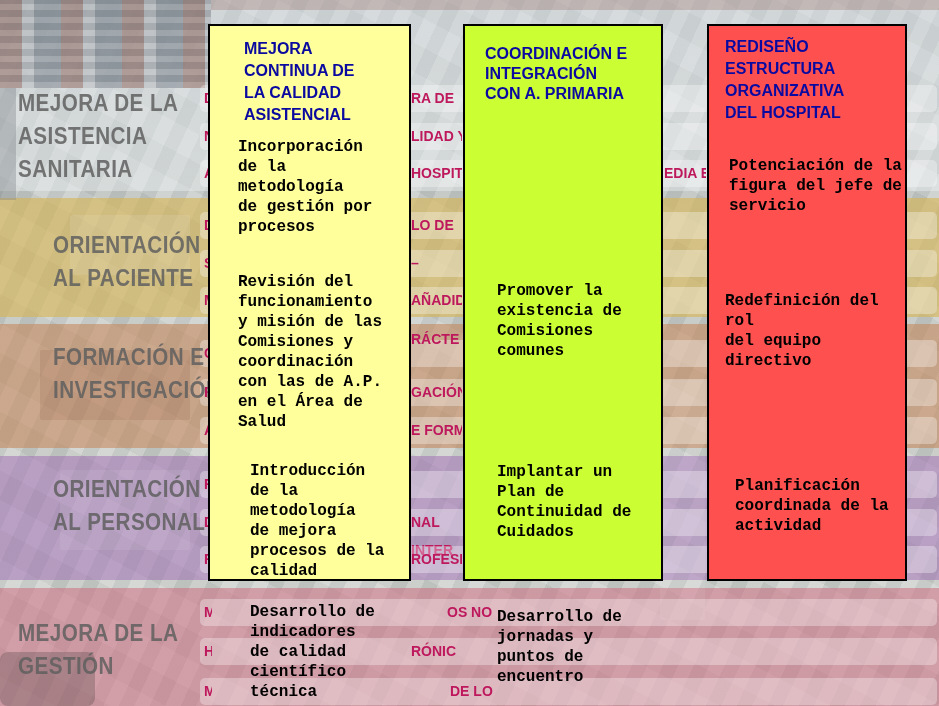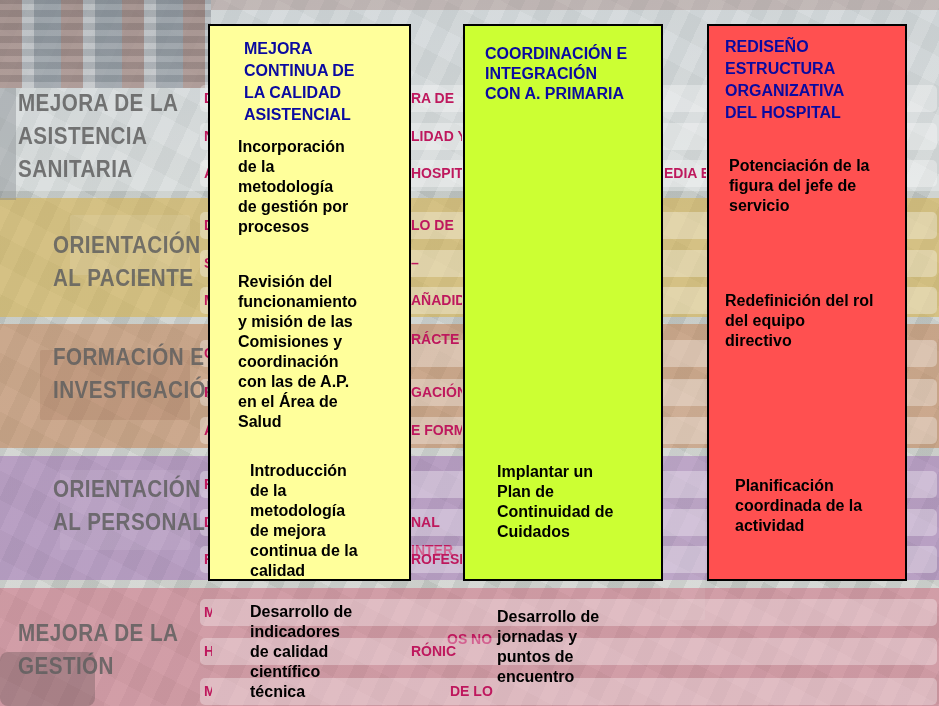--- a/index.html
+++ b/index.html
@@ -34,21 +34,21 @@
   .row-label{position:absolute;font-weight:bold;font-size:24px;line-height:33px;
         color:rgba(95,95,95,0.85);white-space:pre-line;letter-spacing:0.5px;
         transform:scaleX(0.86);transform-origin:left top;}
   .col{position:absolute;top:24px;height:557px;border:2px solid #000;box-sizing:border-box;}
   .col-yellow{left:208px;width:203px;background:#FFFF9B;}
   .col-green{left:463px;width:200px;background:#CCFF33;}
   .col-red{left:707px;width:200px;background:#FF5050;}
   .col-header{position:absolute;font-weight:bold;font-size:16px;line-height:21px;
         color:#0A0AA0;white-space:pre-line;}
   .col-item{position:absolute;font-weight:bold;font-size:16px;line-height:20px;
-        color:#000;white-space:pre-line;}
+        color:#000;white-space:pre-line;font-family:Liberation Mono, monospace;}
 </style>
 </head>
 <body>
 
 <div class="slide">
 
   <div class="photo-texture"></div>
   <div class="band band1"></div>
   <div class="band band2"></div>
   <div class="band band3"></div>
@@ -96,21 +96,21 @@
       <div class="frag frag-left" style="top: 471px;">F</div>
       <div class="frag frag-mid" style="top: 497px; margin-top: 40px;">INTER</div>
       <div class="hbox" style="top: 509px;"></div>
       <div class="frag frag-left" style="top: 509px;">D</div>
       <div class="frag frag-mid" style="top: 509px;">NAL</div>
       <div class="hbox" style="top: 546px;"></div>
       <div class="frag frag-left" style="top: 546px;">F</div>
       <div class="frag frag-mid" style="top: 546px;">ROFESI</div>
       <div class="hbox" style="top: 599px;"></div>
       <div class="frag frag-left" style="top: 599px;">M</div>
-      <div class="frag frag-mid" style="top: 626px; padding-left: 36px;">OS NO</div>
+      <div class="frag frag-mid" style="top: 599px; padding-left: 36px;">OS NO</div>
       <div class="hbox" style="top: 638px;"></div>
       <div class="frag frag-left" style="top: 638px;">H</div>
       <div class="frag frag-mid" style="top: 638px;">RÓNIC</div>
       <div class="hbox" style="top: 678px;"></div>
       <div class="frag frag-left" style="top: 678px;">M</div>
       <div class="frag frag-mid" style="top: 678px; margin-left: 39px;">DE LO</div>
     </div>
 
   <div class="row-label" style="left:18px;top:86px;">MEJORA DE LA
 ASISTENCIA
@@ -139,33 +139,37 @@
 y misión de las
 Comisiones y
 coordinación
 con las de A.P.
 en el Área de
 Salud</div>
     <div class="col-item" style="left:40px;top:435px;">Introducción
 de la
 metodología
 de mejora
-continua de la
+procesos de la
 calidad</div>
     <div class="col-item" style="left:40px;top:576px;">Desarrollo de
 indicadores
 de calidad
 científico
 técnica</div>
   </div>
 
   <div class="col col-green">
     <div class="col-header" style="left:20px;top:18px;line-height:20px;">COORDINACIÓN E
 INTEGRACIÓN
 CON A. PRIMARIA</div>
+    <div class="col-item" style="left:32px;top:255px;">Promover la
+existencia de
+Comisiones
+comunes</div>
     <div class="col-item" style="left:32px;top:436px;">Implantar un
 Plan de
 Continuidad de
 Cuidados</div>
     <div class="col-item" style="left:32px;top:581px;">Desarrollo de
 jornadas y
 puntos de
 encuentro</div>
   </div>
 

